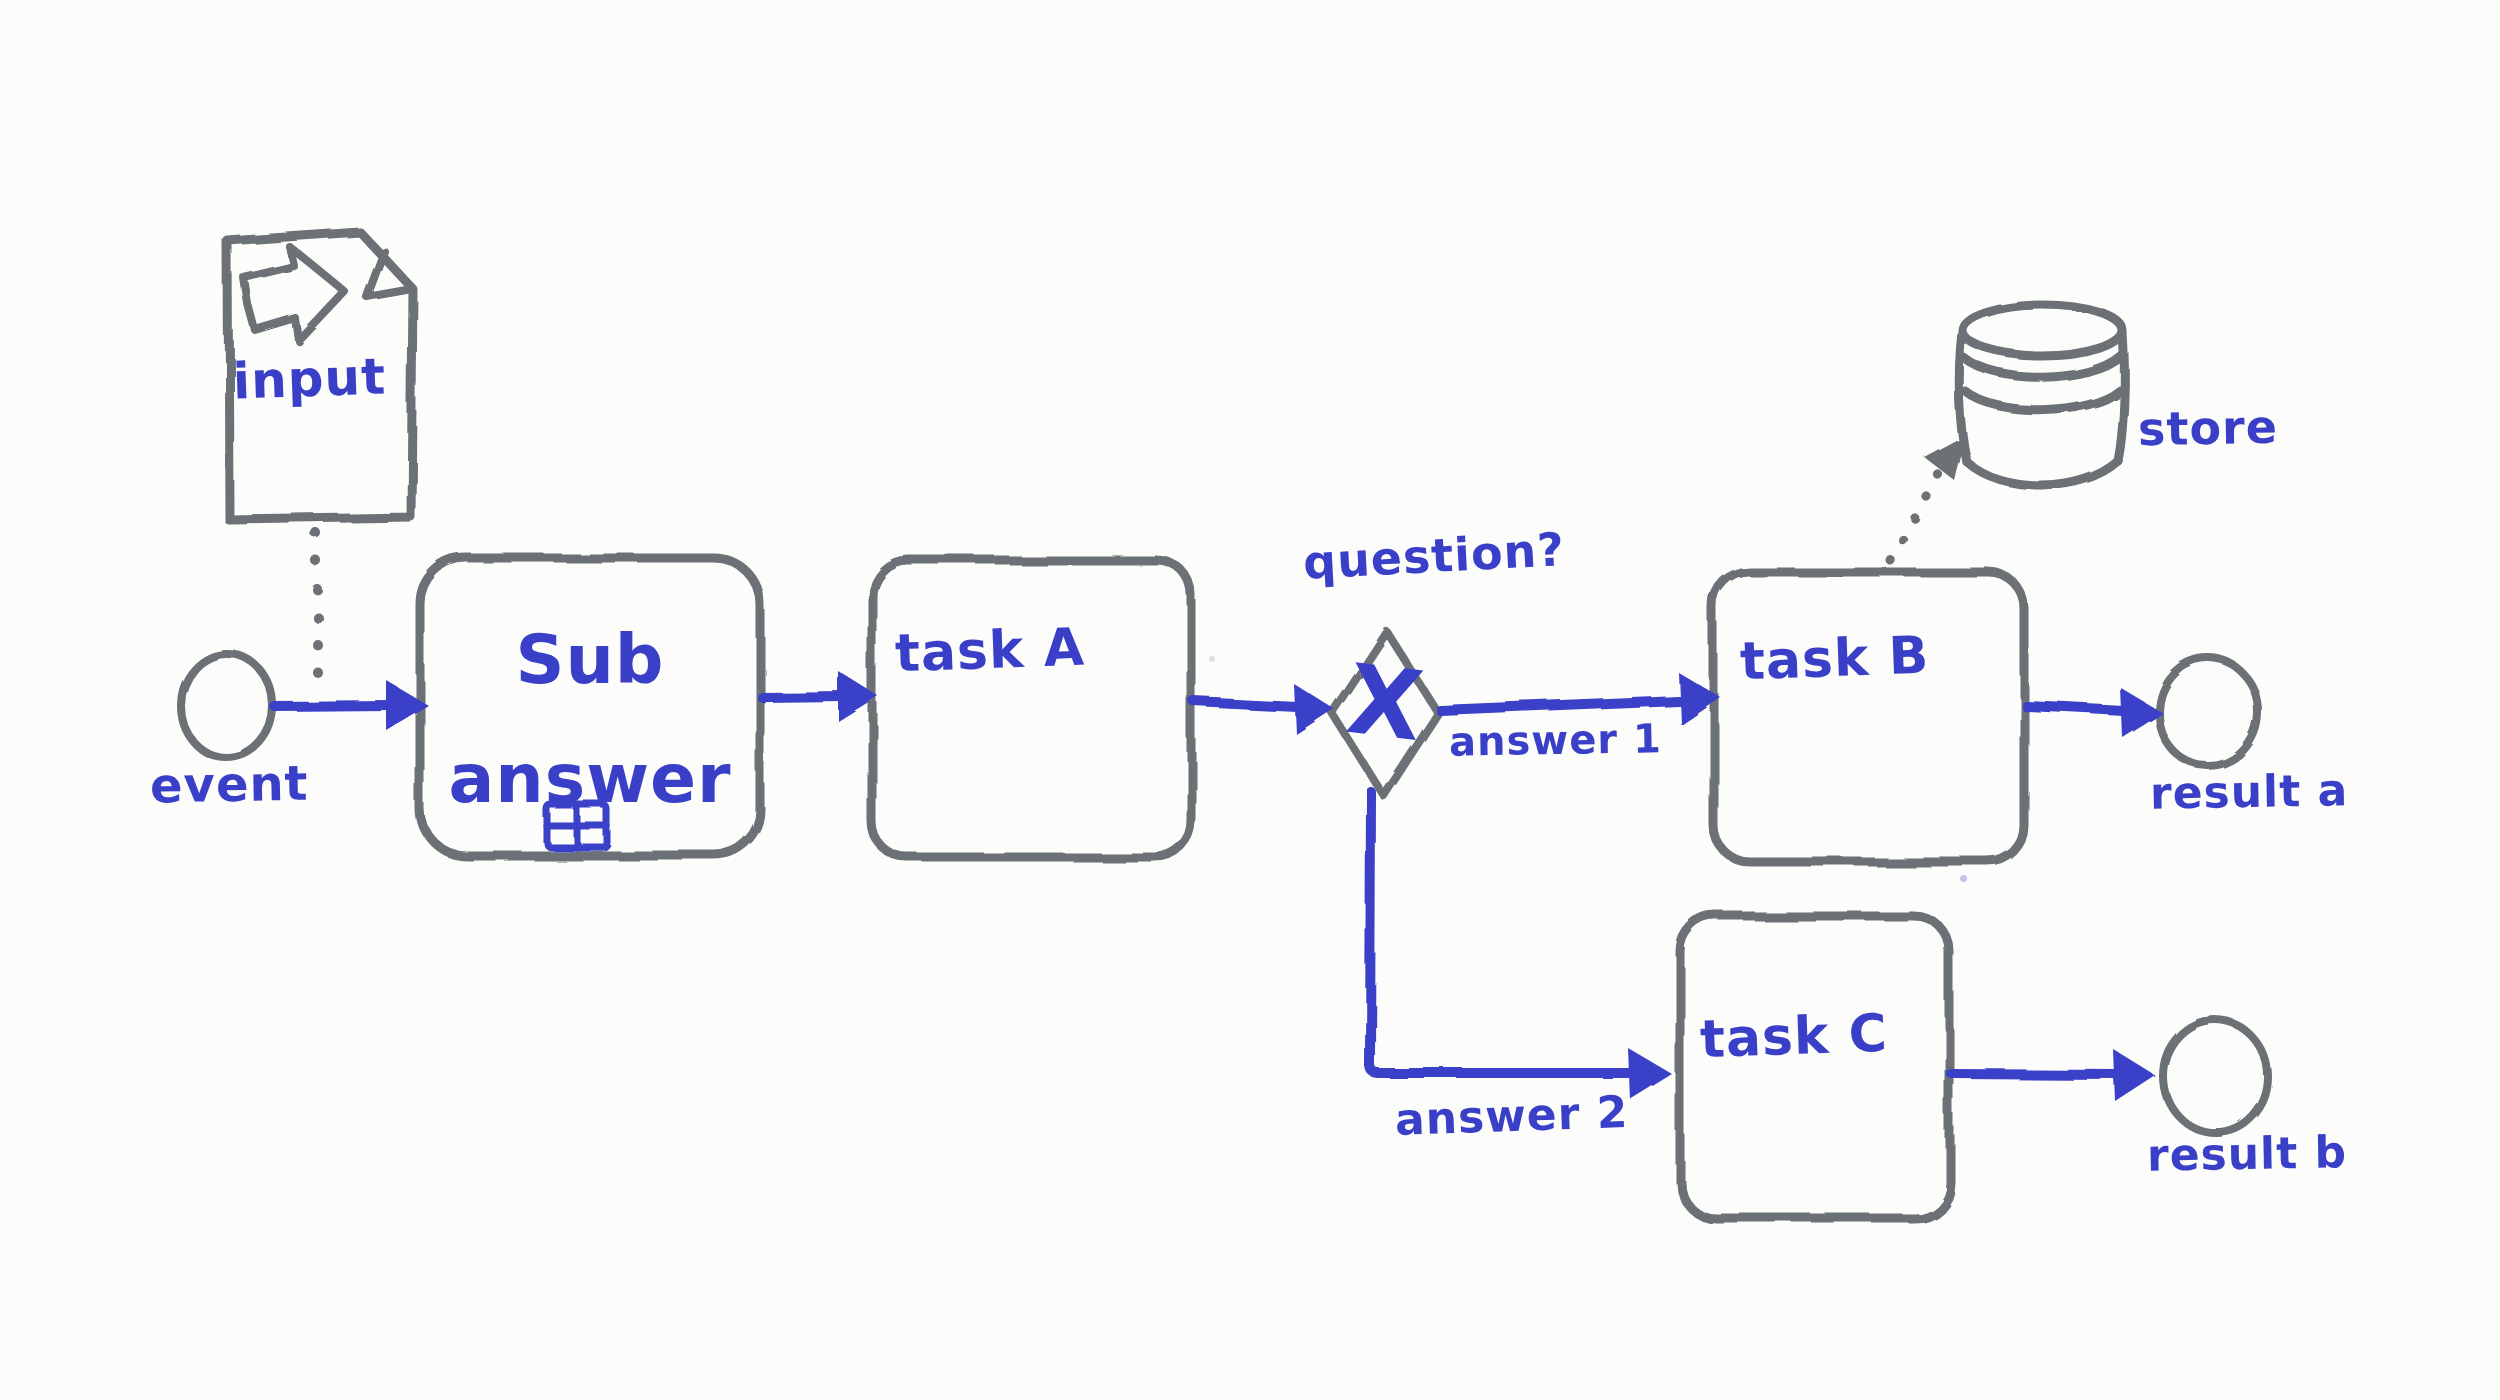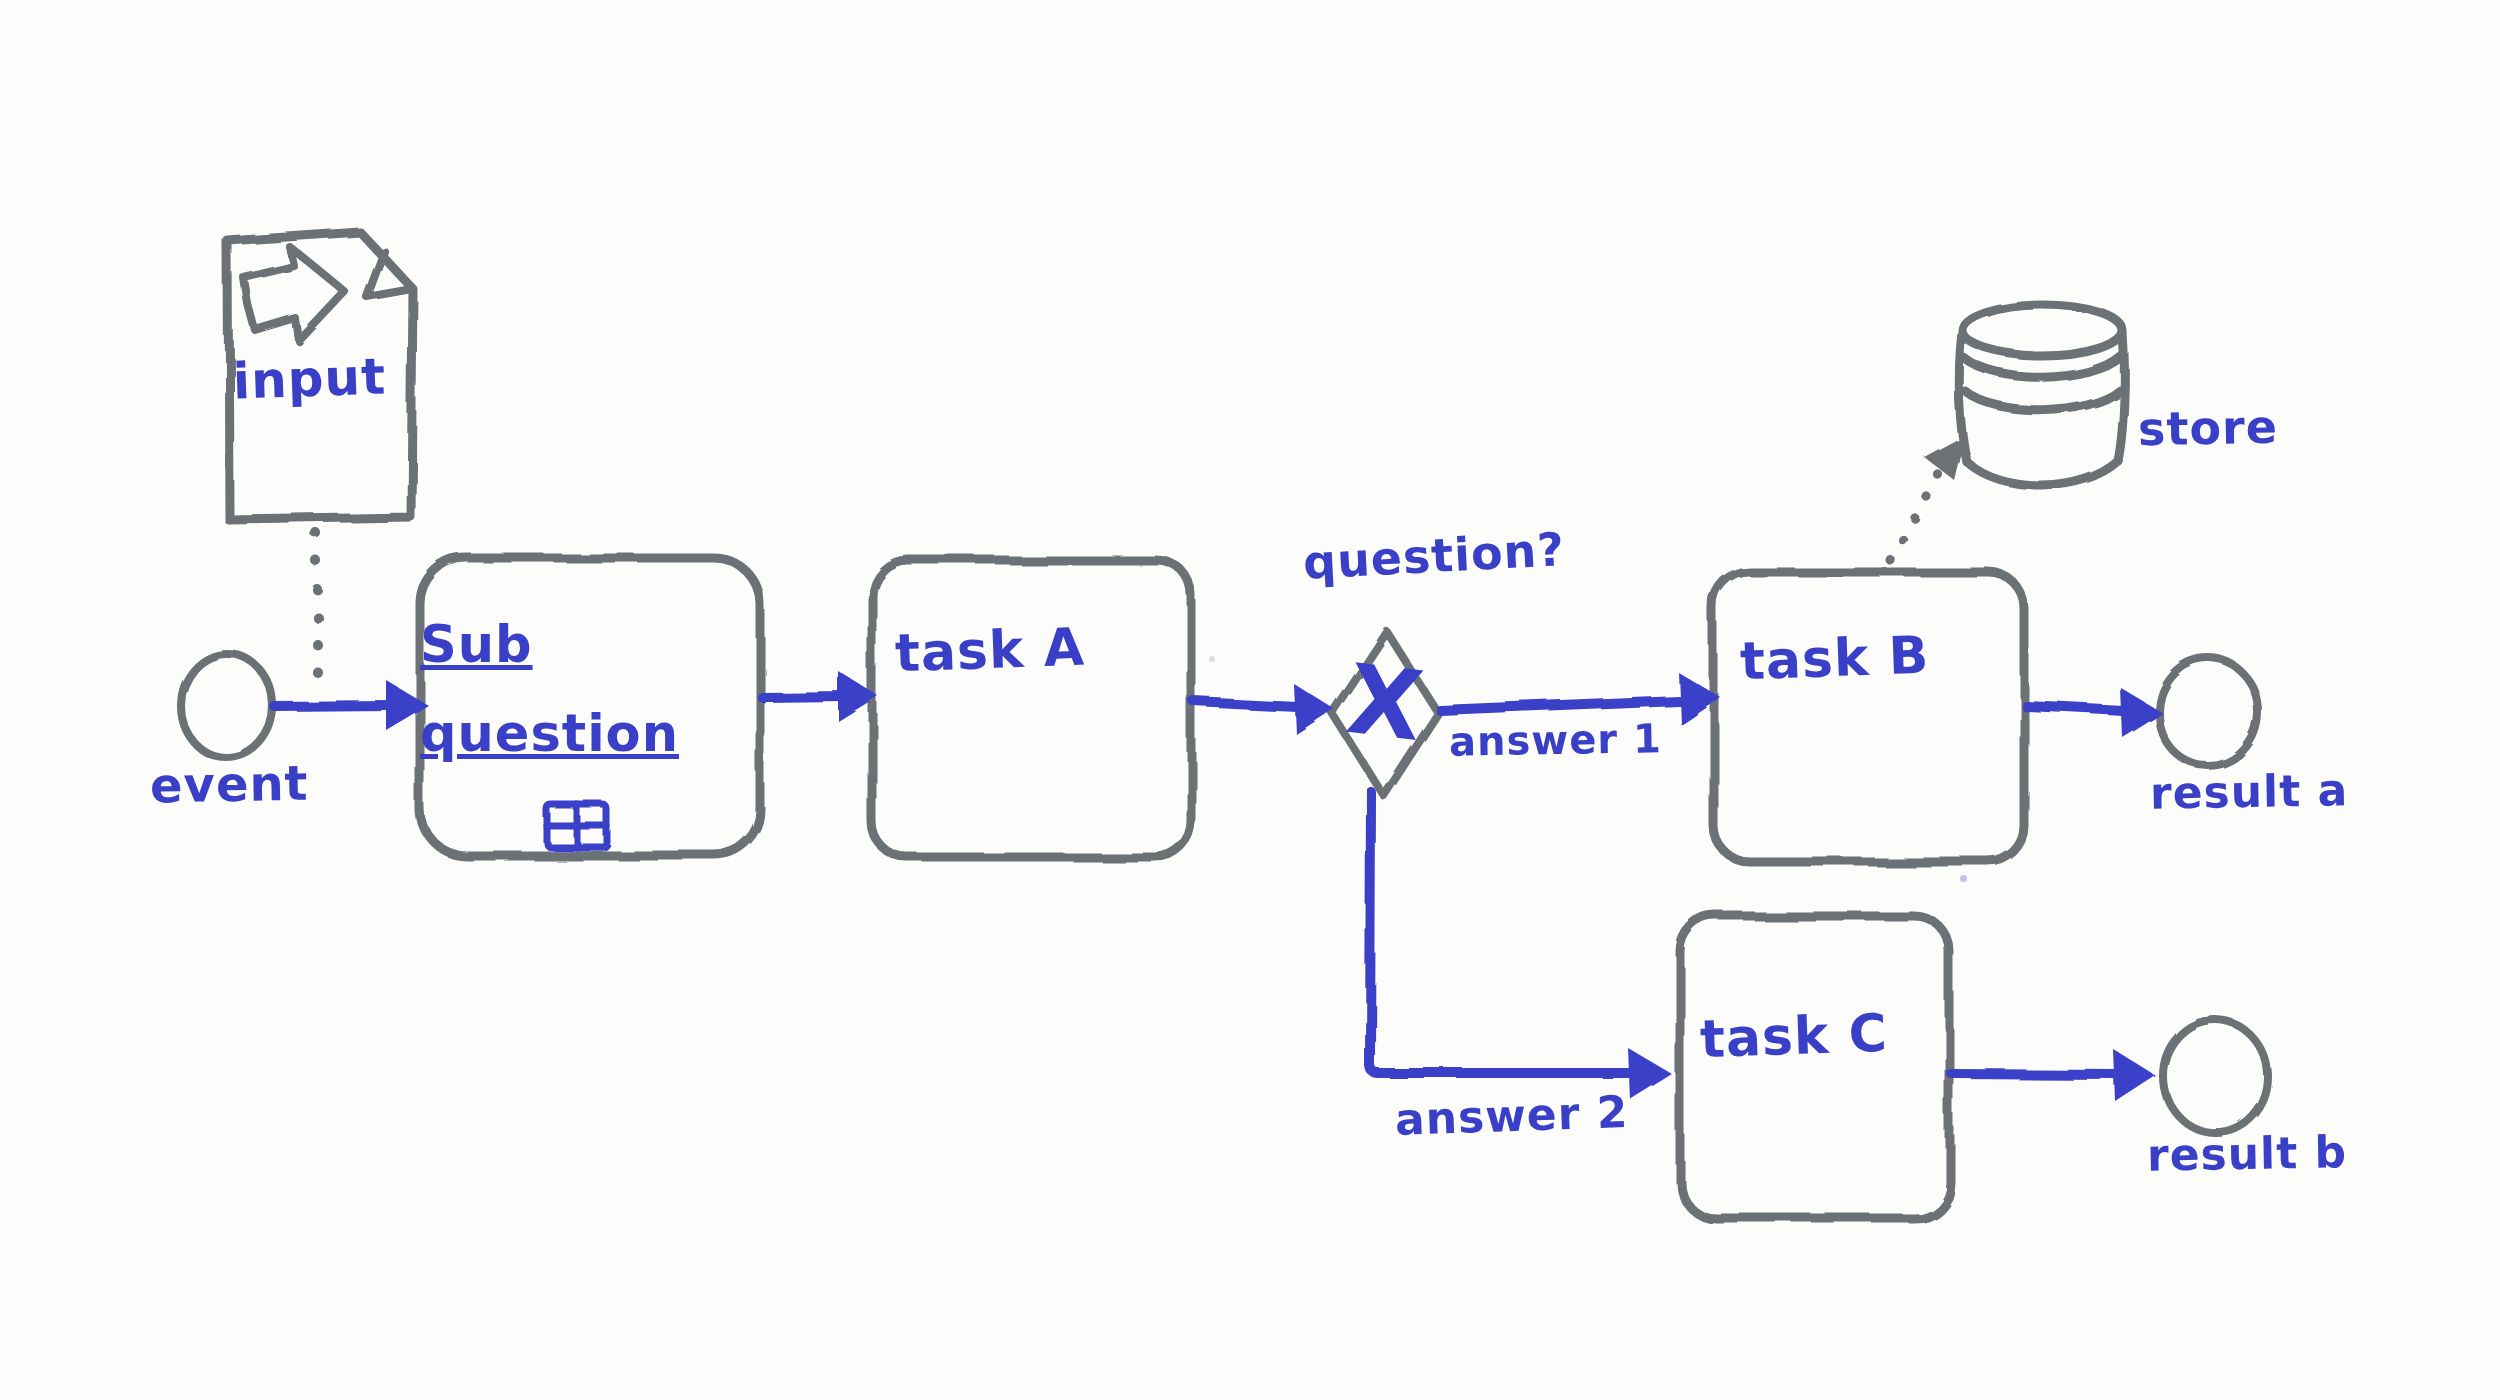--- a/index.html
+++ b/index.html
@@ -14,21 +14,21 @@
   .hw{
     position:absolute;
     color:#3a3fc8;
     font-weight:bold;
     white-space:nowrap;
     line-height:1.1;
     letter-spacing:1px;
   }
   #lbl-input   {left:233px;  top:352px;  font-size:50px; transform:rotate(-2deg);}
   #lbl-event   {left:150px;  top:758px;  font-size:48px; transform:rotate(-1deg);}
-  #lbl-subprocess{left:420px;top:600px;  font-size:51px; width:340px; text-align:left; line-height:1.75;text-decoration:underline;}
+  #lbl-subprocess{left:420px;top:600px;  font-size:68px; width:340px; text-align:center; line-height:1.75;}
   #lbl-task-a  {left:895px;  top:622px;  font-size:52px; transform:rotate(-2deg);}
   #lbl-question{left:1303px; top:531px;  font-size:46px; transform:rotate(-3deg);}
   #lbl-x       {left:1348px; top:655px;  font-size:96px; line-height:1; transform:rotate(7deg);}
   #lbl-answer1 {left:1449px; top:718px;  font-size:40px; transform:rotate(-1deg);}
   #lbl-task-b  {left:1740px; top:630px;  font-size:52px; transform:rotate(-2deg);}
   #lbl-store   {left:2138px; top:403px;  font-size:46px; transform:rotate(-1deg);}
   #lbl-result-a{left:2150px; top:768px;  font-size:44px; transform:rotate(-1deg);}
   #lbl-answer2 {left:1395px; top:1092px; font-size:44px; transform:rotate(-2deg);}
   #lbl-task-c  {left:1700px; top:1008px; font-size:52px; transform:rotate(-2deg);}
   #lbl-result-b{left:2147px; top:1130px; font-size:44px; transform:rotate(-1deg);}
@@ -119,21 +119,21 @@
 
   <div class="speck" style="left:1960px;top:875px;width:7px;height:7px;background:#9a9ce0;opacity:.6;"></div>
   <div class="speck" style="left:1209px;top:656px;width:6px;height:6px;background:#c9cacc;opacity:.6;"></div>
 
   <div class="hw" id="lbl-input">input</div>
 
   <div class="hw" id="lbl-event">event</div>
 
   <div class="hw" id="lbl-subprocess">
     <div>Sub</div>
-    <div>question</div>
+    <div>answer</div>
   </div>
 
   <div class="hw" id="lbl-task-a">task A</div>
 
   <div class="hw" id="lbl-question">question?</div>
 
   <div class="hw" id="lbl-x">X</div>
 
   <div class="hw" id="lbl-answer1">answer 1</div>
 

